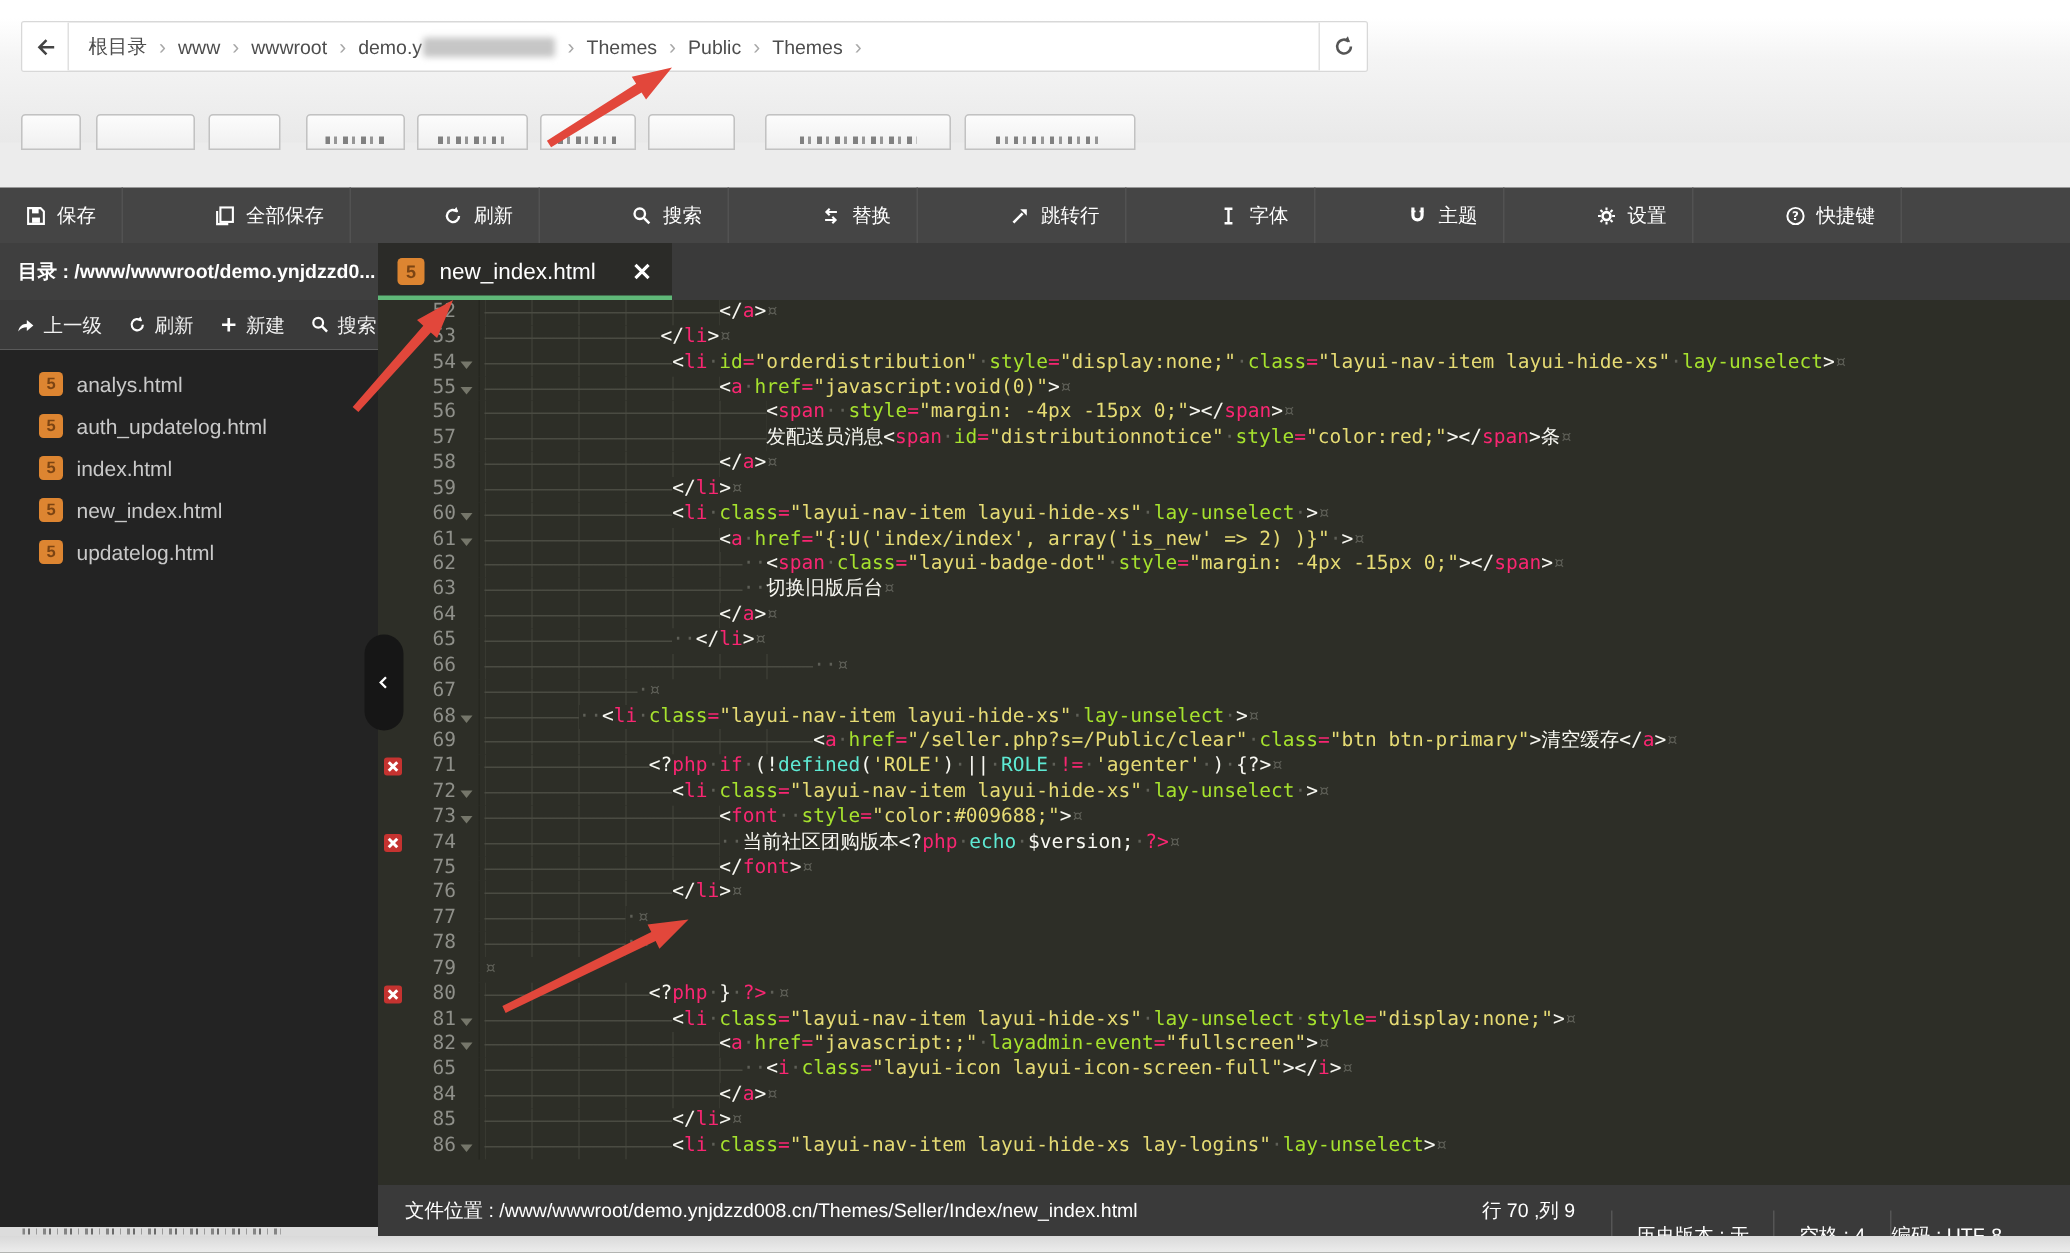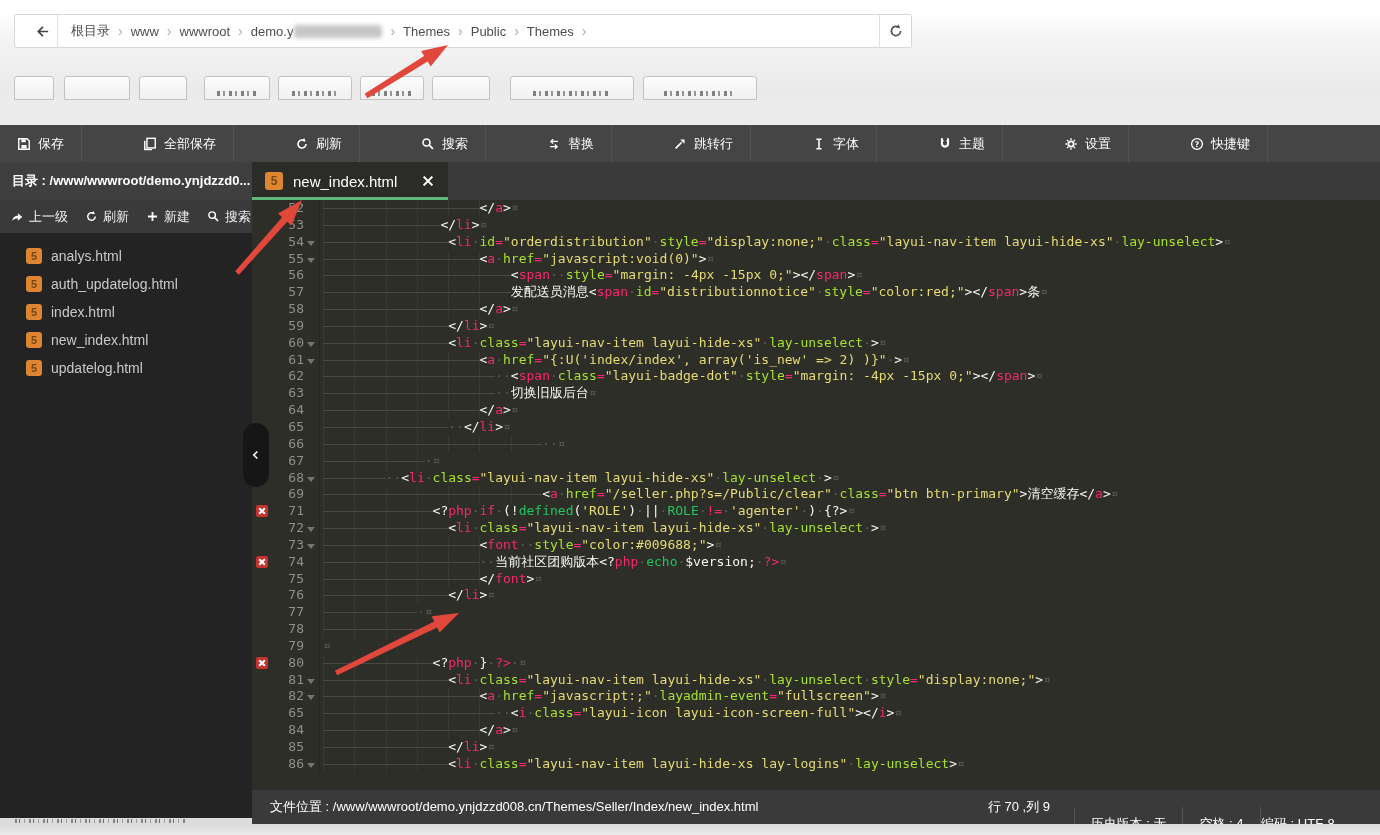--- a/index.html
+++ b/index.html
@@ -5,21 +5,21 @@
   * { margin:0; padding:0; box-sizing:border-box; }
   html,body { width:1380px; height:835px; overflow:hidden; }
   body { font-family:"Liberation Sans","DejaVu Sans",sans-serif; }
   .stage { position:relative; width:1380px; height:835px; background:#ececec; overflow:hidden; }
 
   
   .backpage { position:absolute; top:0; left:0; width:1380px; height:95px;
               background:linear-gradient(#ffffff 0 12px,#f4f4f4 40px,#e9e9e9 100%); }
   .crumbbar { position:absolute; top:14px; left:14px; width:898px; height:34px;
               background:#fff; border:1px solid #d8d8d8; border-radius:2px;
-              display:flex; align-items:stretch;padding-left:12px; }
+              display:flex; align-items:stretch; }
   .crumb-back { width:31px; border:none; border-right:1px solid #e0e0e0; background:#fff;
                 display:flex; align-items:center; justify-content:center; cursor:pointer; }
   .crumbs { flex:1; display:flex; align-items:center; padding-left:13px; font-size:13px; color:#555;
             white-space:nowrap; overflow:hidden; }
   .crumbs .sep { color:#a8a8a8; margin:0 8px; font-size:14px; }
   .crumb-item { color:#4d4d4d; cursor:pointer; }
   .blurbox { display:inline-block; width:88px; height:13px; margin-left:1px; border-radius:2px;
              background:#c6c6c6; filter:blur(2px); vertical-align:-2px; }
   .crumb-refresh { width:32px; border:none; border-left:1px solid #e0e0e0; background:#fff;
                    display:flex; align-items:center; justify-content:center; cursor:pointer; }
@@ -78,21 +78,21 @@
           border-top:5px solid #75766a; }
   .errbox { position:absolute; left:4px; top:2px; width:12px; height:12px; background:#c53330; border-radius:2px; }
   .errbox::before,.errbox::after { content:""; position:absolute; left:2px; right:2px; top:5px; height:2px; background:#fff; }
   .errbox::before { transform:rotate(45deg); } .errbox::after { transform:rotate(-45deg); }
   .code { flex:1; white-space:pre; overflow:hidden; padding-left:3px; }
   .ind { display:inline-block; height:16.857px; vertical-align:top;
          background:
            linear-gradient(#4a4b42,#4a4b42) 0 8px / 100% 1px no-repeat,
            repeating-linear-gradient(90deg,#383931 0,#383931 1px,transparent 1px,transparent 31.3px); }
   .tk-w{color:#f8f8f2} .tk-t{color:#f92672} .tk-a{color:#a6e22e} .tk-s{color:#e6db74}
-  .tk-k{color:#f92672} .tk-g{color:#22c55e} .tk-i{color:#5e5f57}
+  .tk-k{color:#f92672} .tk-g{color:#5eead4} .tk-i{color:#5e5f57}
   .caret { display:inline-block; width:2px; height:13px; background:#fff; vertical-align:-2px; margin-left:1px; }
 
   
   .statusrow { position:absolute; top:790px; left:0; right:0; height:34px; display:flex; }
   .statusleft { width:252px; flex:none; position:relative;
                 background:linear-gradient(#232323 0 28px,#dcdcdc 28px); }
   .bleed { position:absolute; left:15px; bottom:1px; width:172px; height:4px; opacity:.8;
            background:repeating-linear-gradient(90deg,#6f6f6f 0 2px,transparent 2px 4px,#4e4e4e 4px 5px,transparent 5px 9px,#8a8a8a 9px 10px,transparent 10px 14px); }
   .statusbar { flex:1; background:#3a3a3a; color:#fff; font-size:13px; display:flex; align-items:center; overflow:hidden; }
   .stext { flex:1; padding-left:18px; white-space:nowrap; overflow:hidden; }

